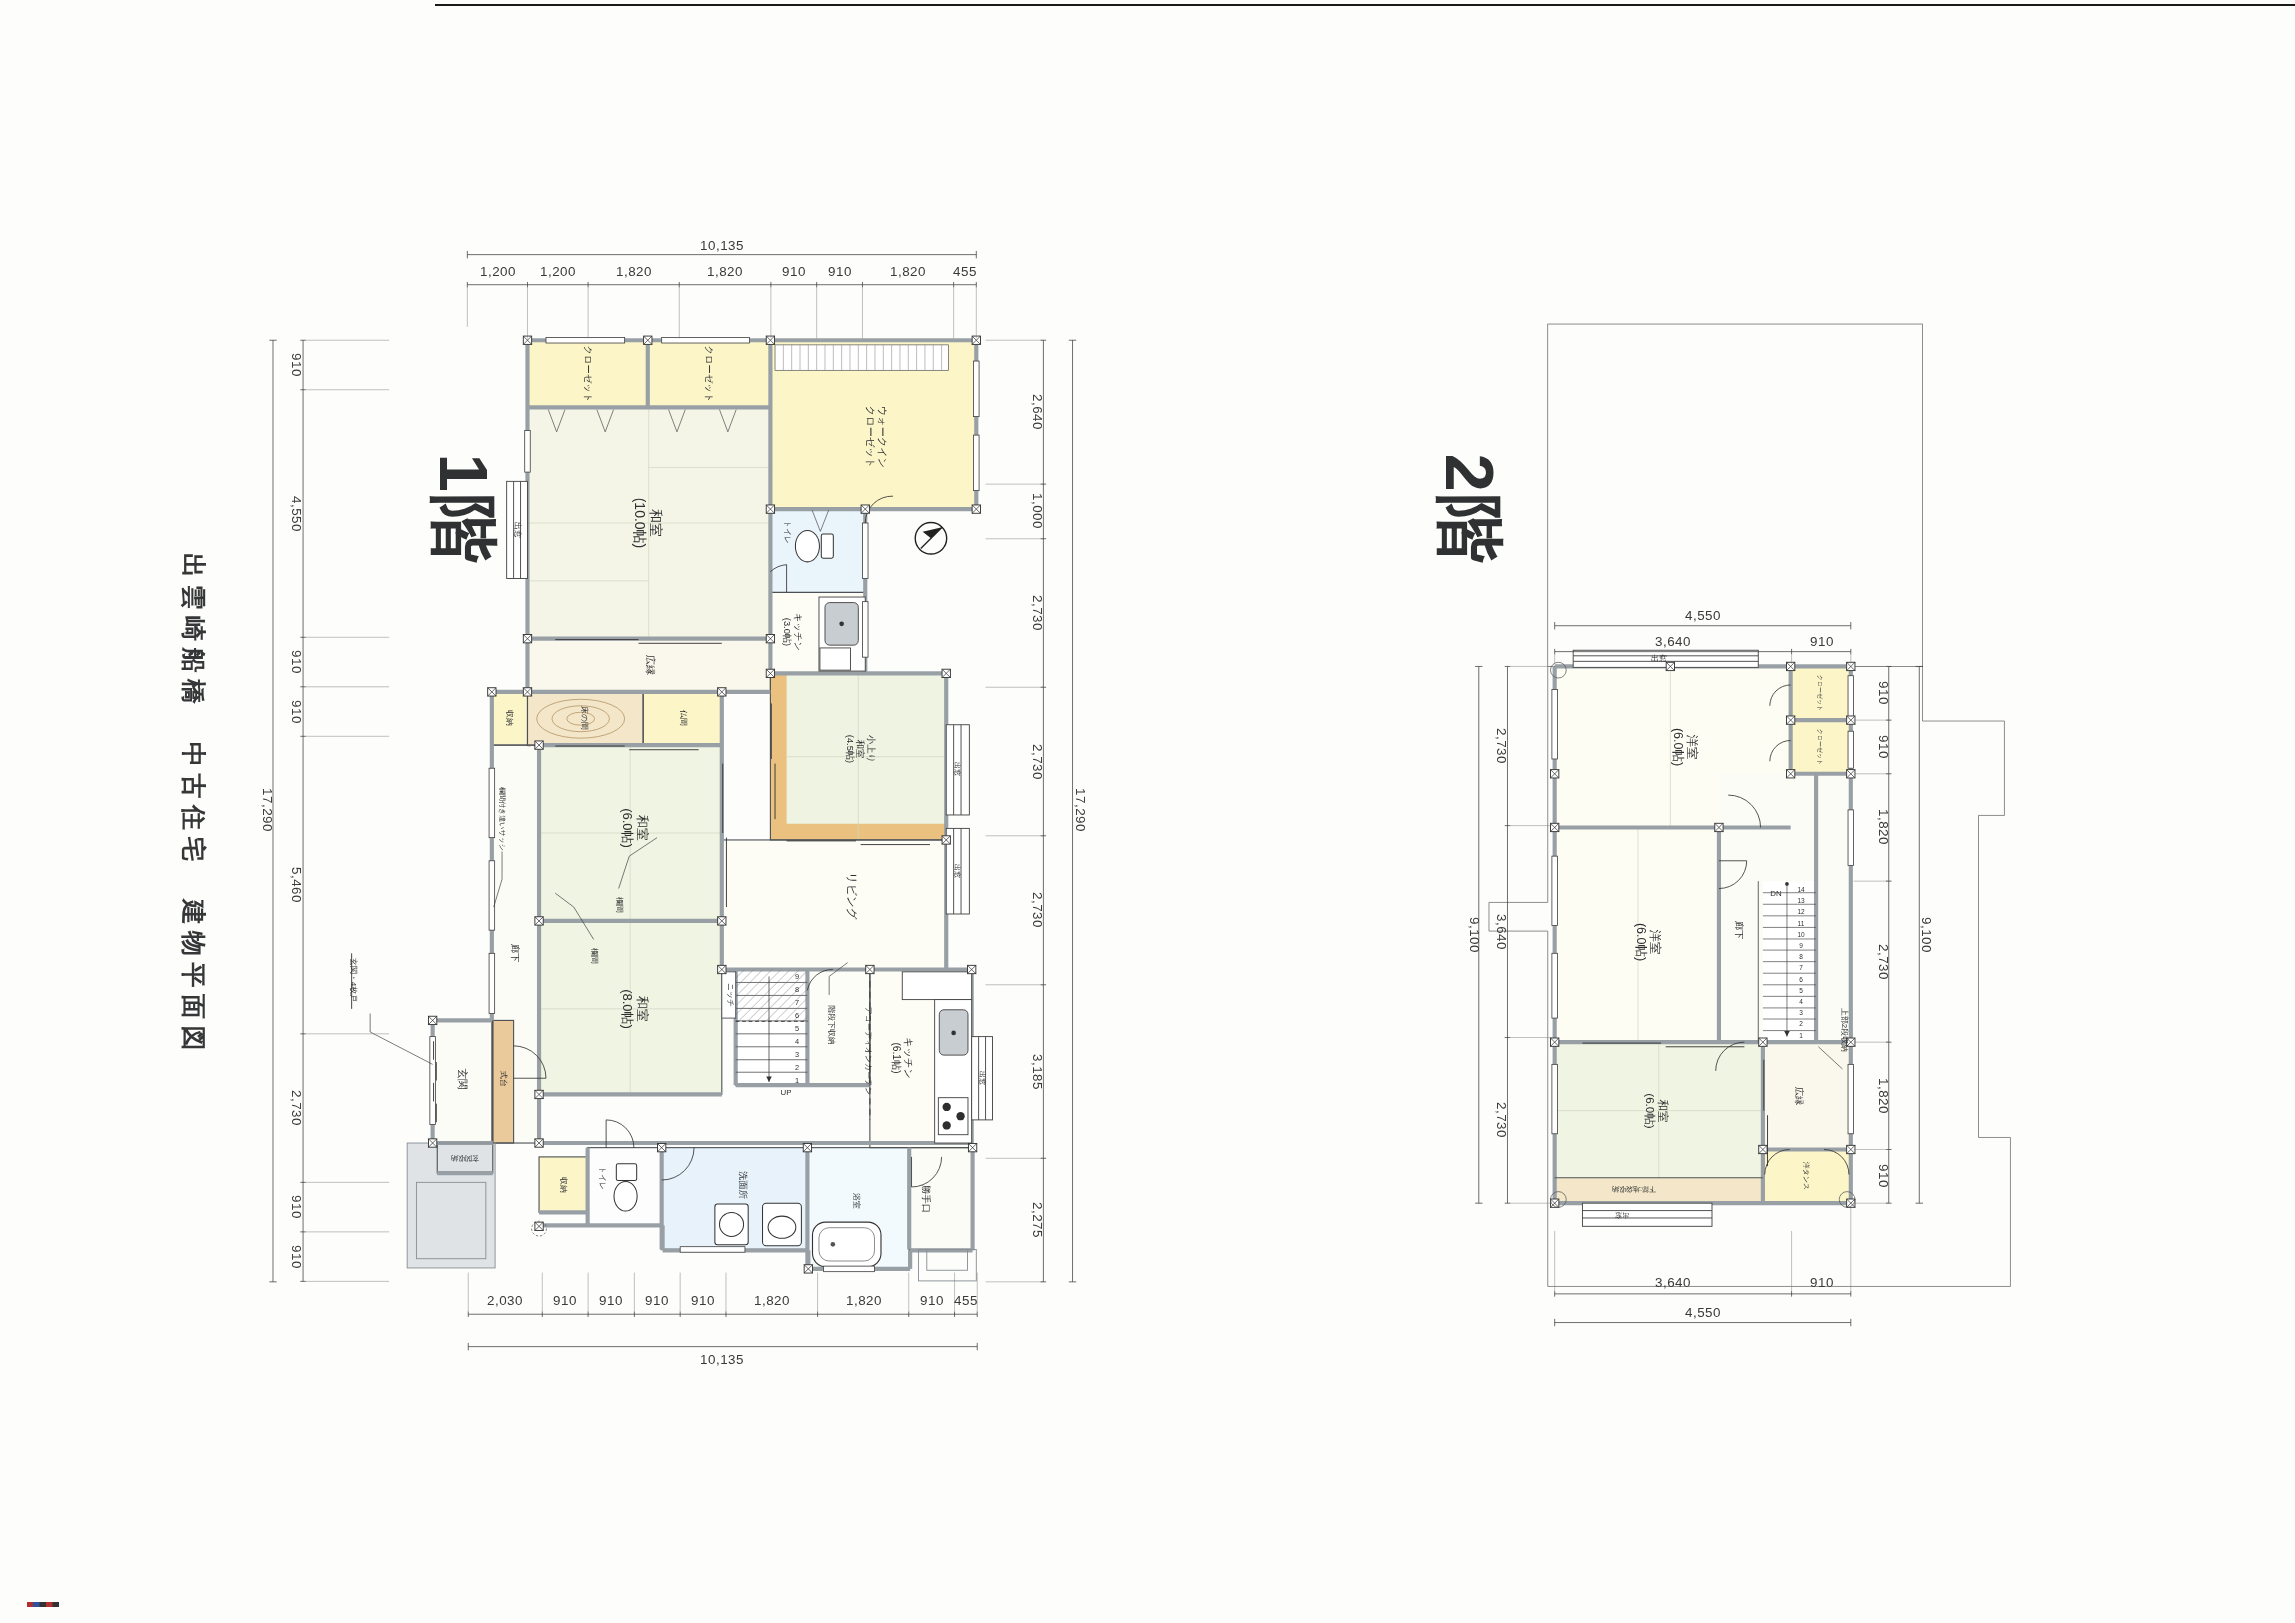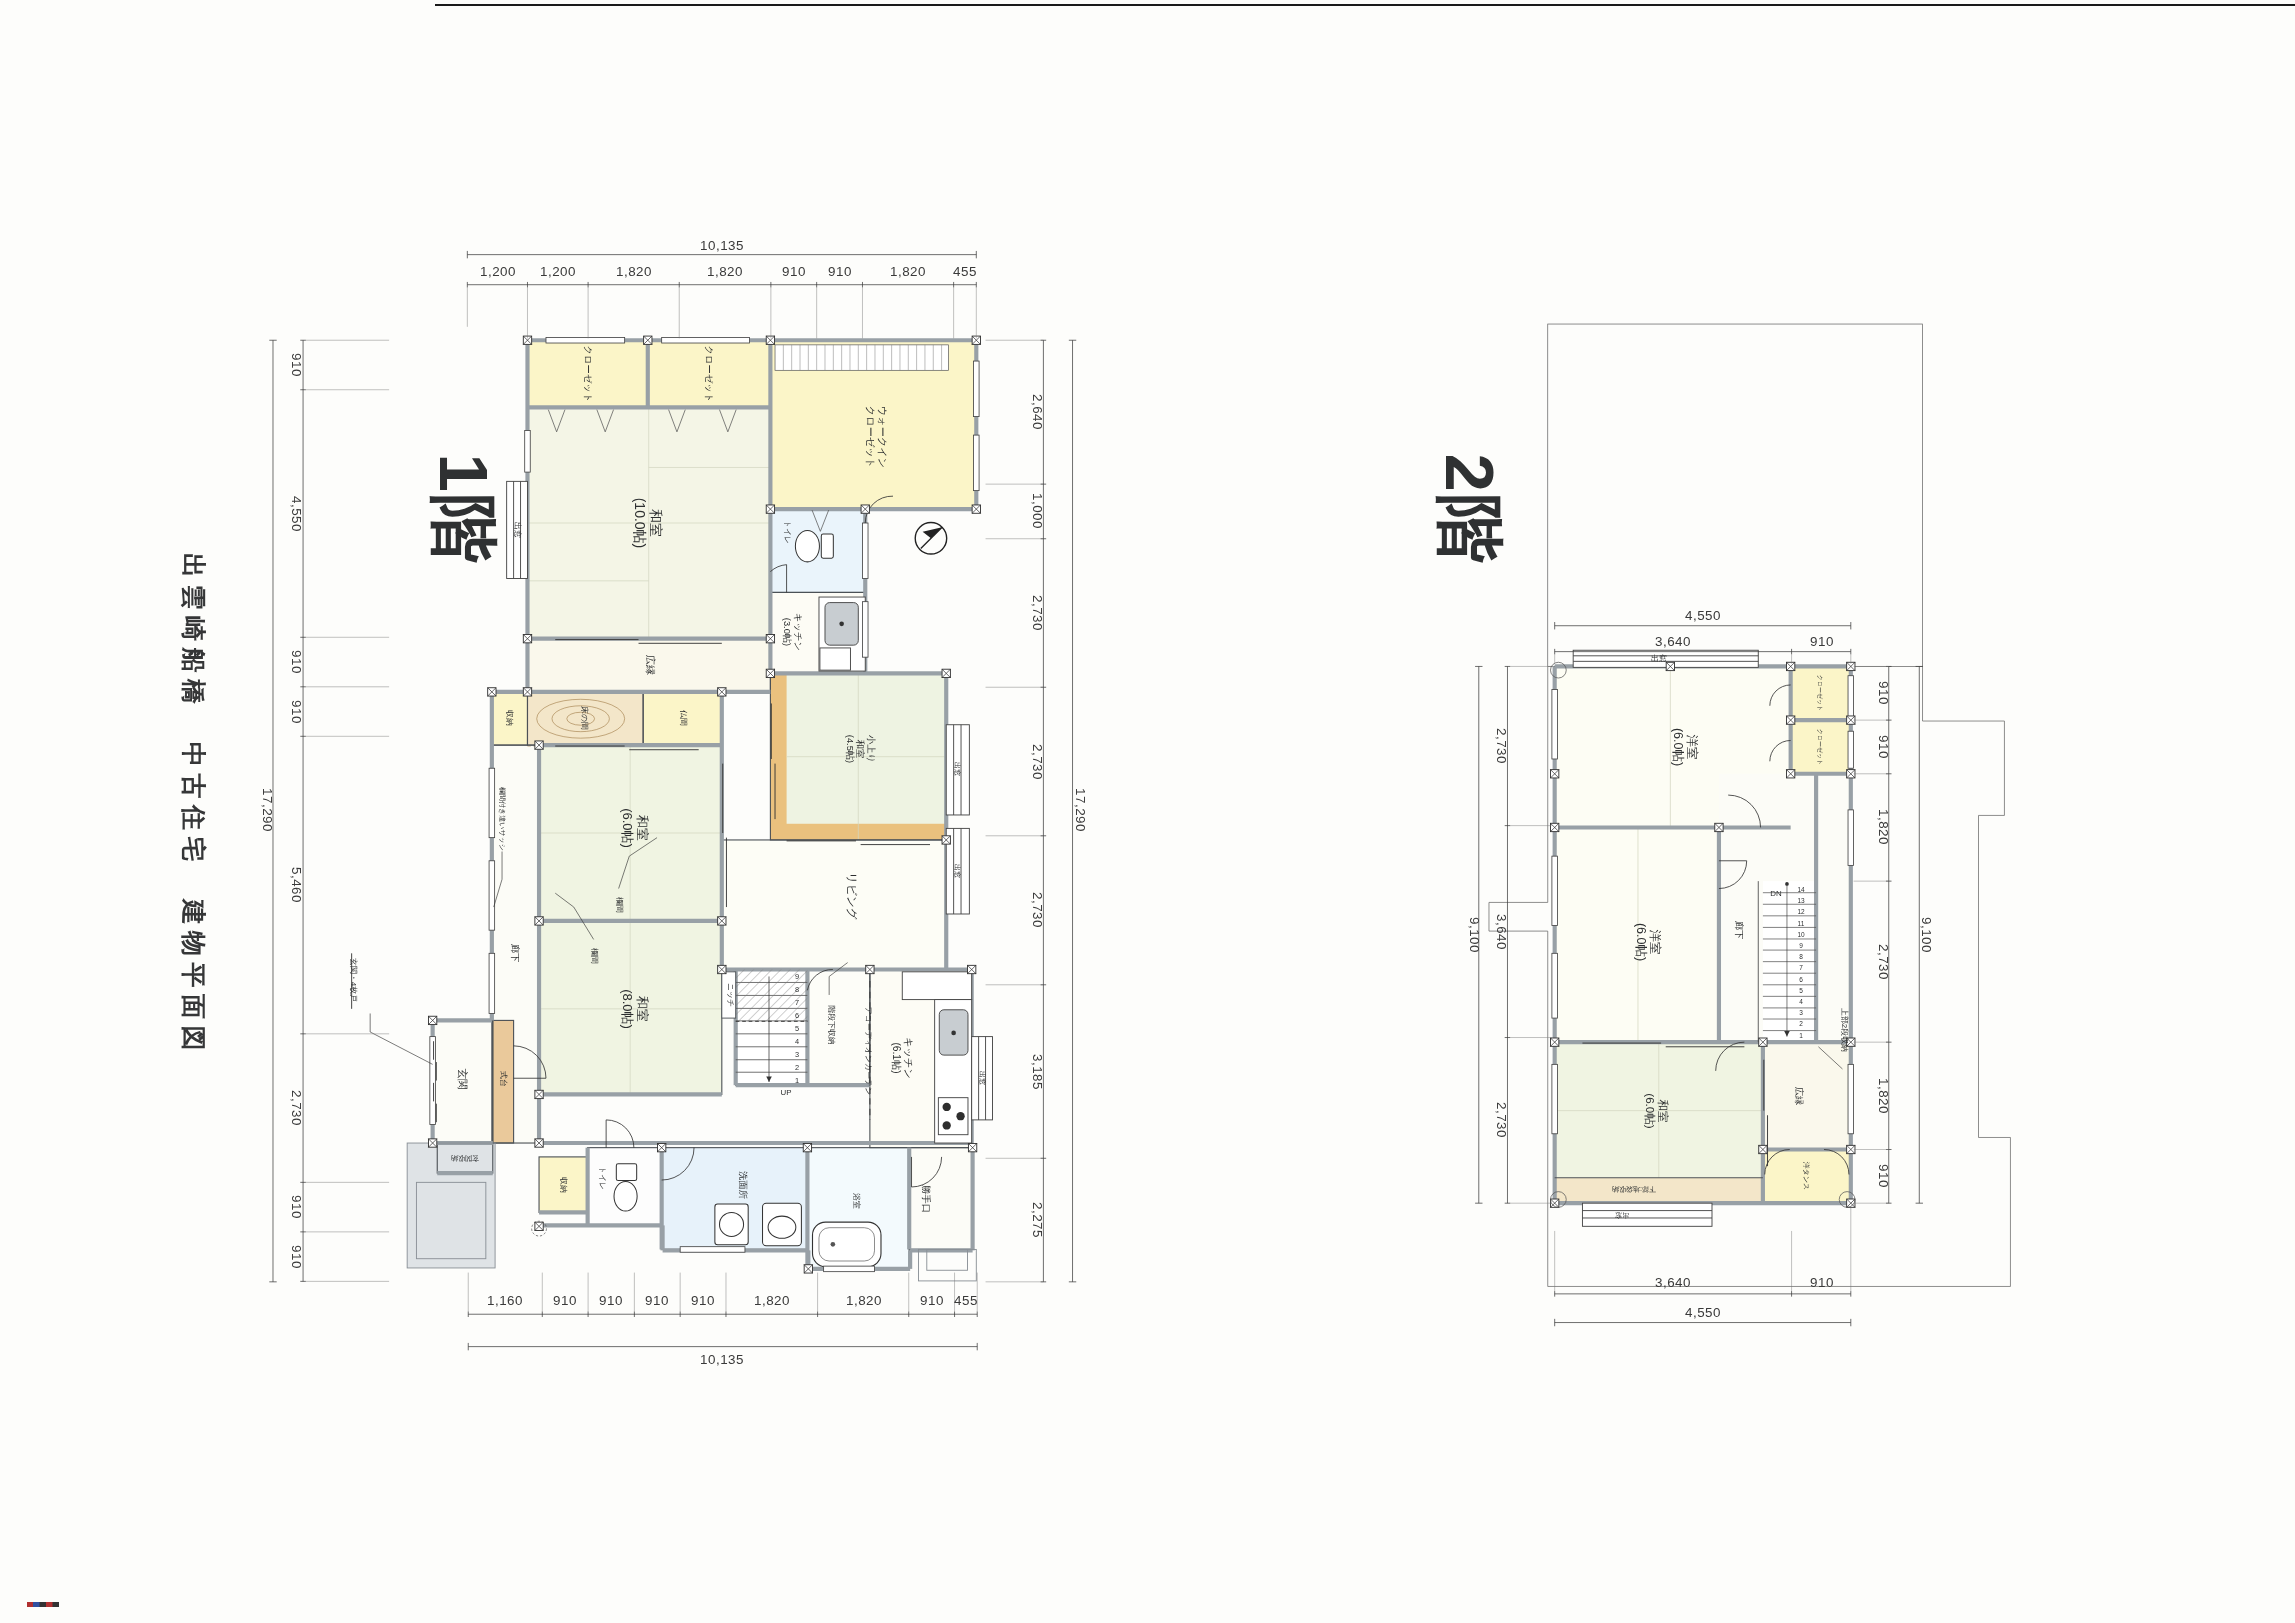--- a/index.html
+++ b/index.html
@@ -515,21 +515,21 @@
   <span class="lbl dim" style="left:722px;top:246px;">10,135</span>
   <span class="lbl dim" style="left:498px;top:272px;">1,200</span>
   <span class="lbl dim" style="left:558px;top:272px;">1,200</span>
   <span class="lbl dim" style="left:634px;top:272px;">1,820</span>
   <span class="lbl dim" style="left:725px;top:272px;">1,820</span>
   <span class="lbl dim" style="left:794px;top:272px;">910</span>
   <span class="lbl dim" style="left:840px;top:272px;">910</span>
   <span class="lbl dim" style="left:908px;top:272px;">1,820</span>
   <span class="lbl dim" style="left:965px;top:272px;">455</span>
 
-  <span class="lbl dim" style="left:505px;top:1301px;">1,160</span>
+  <span class="lbl dim" style="left:505px;top:1301px;">2,030</span>
   <span class="lbl dim" style="left:565px;top:1301px;">910</span>
   <span class="lbl dim" style="left:611px;top:1301px;">910</span>
   <span class="lbl dim" style="left:657px;top:1301px;">910</span>
   <span class="lbl dim" style="left:703px;top:1301px;">910</span>
   <span class="lbl dim" style="left:772px;top:1301px;">1,820</span>
   <span class="lbl dim" style="left:864px;top:1301px;">1,820</span>
   <span class="lbl dim" style="left:932px;top:1301px;">910</span>
   <span class="lbl dim" style="left:966px;top:1301px;">455</span>
   <span class="lbl dim" style="left:722px;top:1360px;">10,135</span>
 

